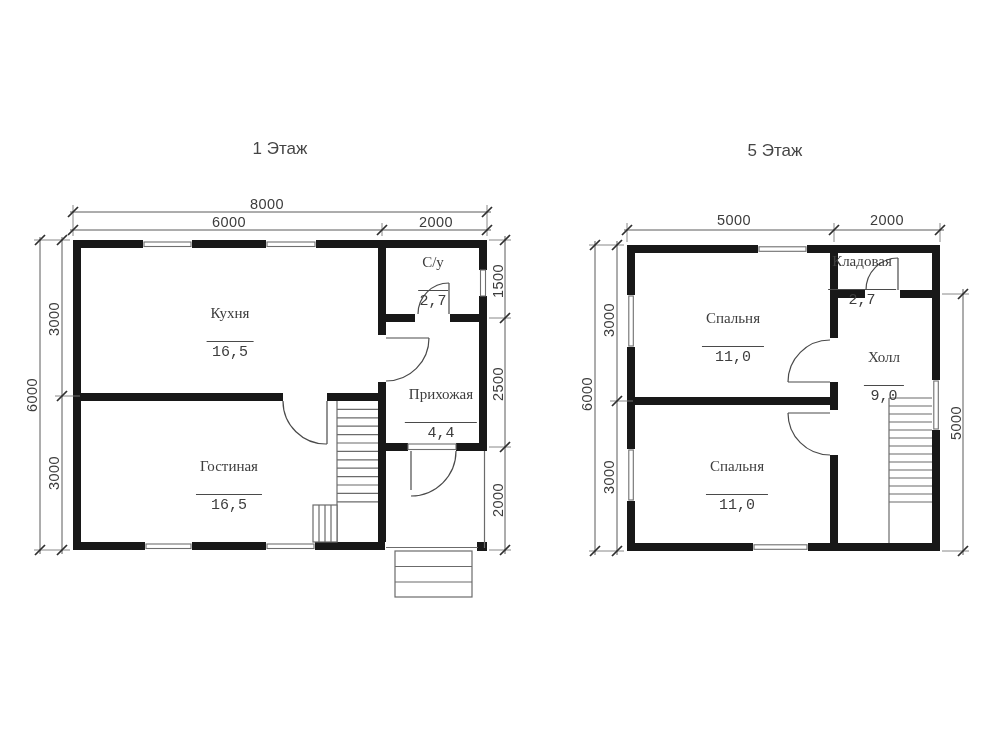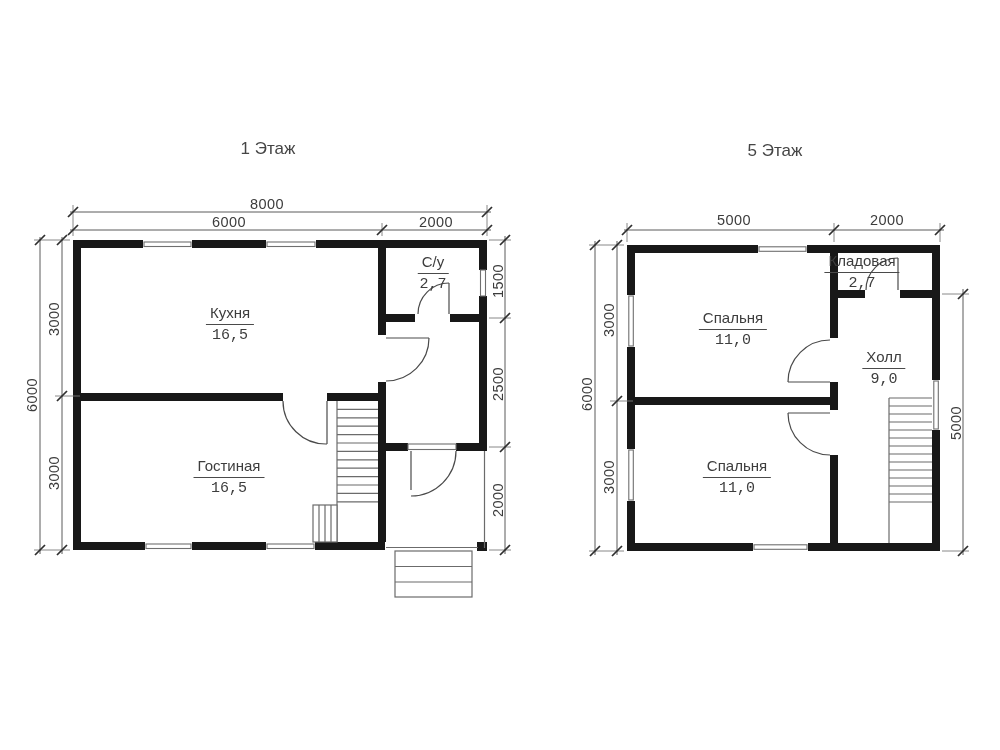--- a/index.html
+++ b/index.html
@@ -10,21 +10,21 @@
   .frame{fill:#ffffff;stroke:#6f6f6f;stroke-width:1.1;}
   .thin{stroke:#6b6b6b;stroke-width:1.2;fill:none;}
   .thin-f{stroke:#6b6b6b;stroke-width:1.2;fill:#ffffff;}
   .door{stroke:#4a4a4a;stroke-width:1.2;fill:none;}
   .dimline{stroke:#5a5a5a;stroke-width:1;fill:none;}
   .ext{stroke:#7a7a7a;stroke-width:0.9;fill:none;}
   .tick{stroke:#2e2e2e;stroke-width:1.7;fill:none;}
   .ftitle{position:absolute;transform:translateX(-50%);font-size:17px;color:#454545;white-space:nowrap;}
   .room{position:absolute;transform:translateX(-50%);text-align:center;color:#3d3d3d;
         font-size:15px;line-height:1.3;white-space:nowrap;}
-  .room .nm{display:inline-block;border-bottom:1.2px solid #4a4a4a;padding:0 4px 1px;}
+  .room .nm{display:inline-block;border-bottom:1.2px solid #4a4a4a;padding:0 4px 17px;font-family:Liberation Serif, serif;}
   .room .ar{margin-top:1px;font-family:Liberation Mono, monospace;}
   .dim{position:absolute;font-size:14.5px;color:#3c3c3c;white-space:nowrap;
        transform:translate(-50%,-50%);letter-spacing:0.4px;}
   .dim.v{transform:translate(-50%,-50%) rotate(-90deg);}
 </style>
 </head>
 <body>
 
 <div id="canvas">
 
@@ -206,34 +206,38 @@
     <line class="tick" x1="590" y1="250" x2="600" y2="240"></line>
     <line class="tick" x1="590" y1="556" x2="600" y2="546"></line>
     <line class="tick" x1="612" y1="250" x2="622" y2="240"></line>
     <line class="tick" x1="612" y1="406" x2="622" y2="396"></line>
     <line class="tick" x1="612" y1="556" x2="622" y2="546"></line>
     <line class="tick" x1="958" y1="299" x2="968" y2="289"></line>
     <line class="tick" x1="958" y1="556" x2="968" y2="546"></line>
   </g>
 </svg>
 
-  <div class="ftitle" style="left:268px;top:139px">1 Этаж</div>
+  <div class="ftitle" style="left:280px;top:139px">1 Этаж</div>
   <div class="ftitle" style="left:775px;top:141px">5 Этаж</div>
 
   <div class="room" style="left:230px;top:303px">
     <div class="nm">Кухня</div>
     <div class="ar">16,5</div>
   </div>
   <div class="room" style="left:229px;top:456px">
     <div class="nm">Гостиная</div>
     <div class="ar">16,5</div>
   </div>
   <div class="room" style="left:433px;top:252px">
     <div class="nm">С/у</div>
     <div class="ar">2,7</div>
+  </div>
+  <div class="room" style="left:441px;top:384px">
+    <div class="nm">Прихожая</div>
+    <div class="ar">4,4</div>
   </div>
 
   <div class="room" style="left:733px;top:308px">
     <div class="nm">Спальня</div>
     <div class="ar">11,0</div>
   </div>
   <div class="room" style="left:737px;top:456px">
     <div class="nm">Спальня</div>
     <div class="ar">11,0</div>
   </div>

